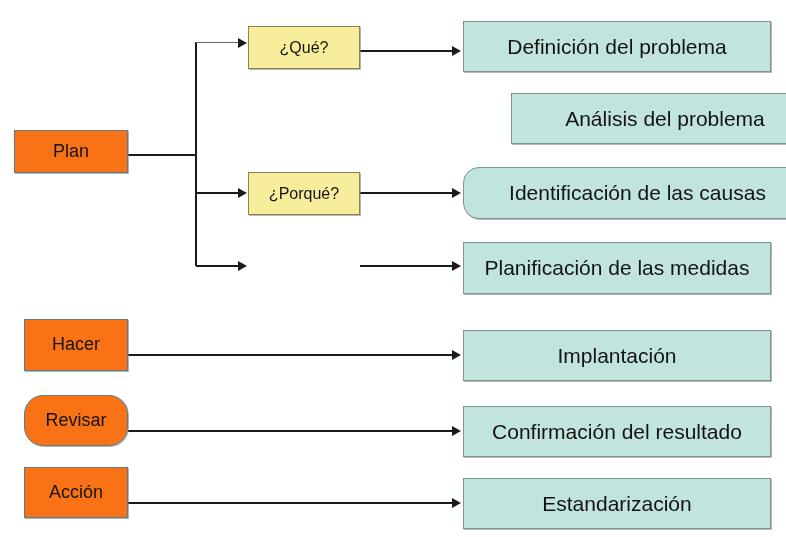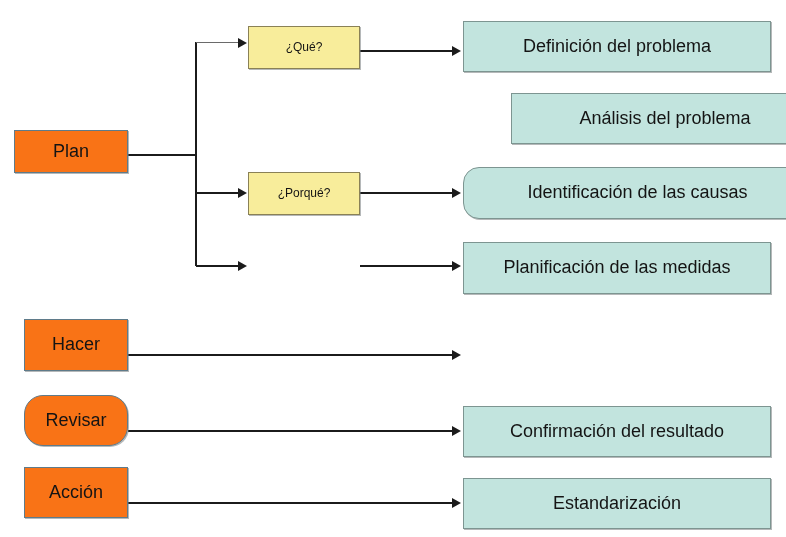--- a/index.html
+++ b/index.html
@@ -34,26 +34,26 @@
   }
 
   .box-blue {
     background: #f97316;
     border-color: #5f7b8a;
     font-size: 18px;
   }
   .box-yellow {
     background: #f8ed9b;
     border-color: #8a8156;
-    font-size: 12px;
+    font-size: 16px;
   }
   .box-teal {
     background: #c2e4de;
     border-color: #7d9591;
-    font-size: 18px;
+    font-size: 21px;
   }
 
   
   .hline {
     position: absolute;
     height: 0;
     border-top: 2px solid #1b1b1b;
   }
   .vline {
     position: absolute;
@@ -144,20 +144,23 @@
   </div>
 
   <div class="box box-teal" style="left:463px; top:167px; width:349px; height:52px;border-radius:16px;">
     <span>Identificación de las causas</span>
   </div>
 
   <div class="box box-teal" style="left:463px; top:242px; width:308px; height:52px;">
     <span>Planificación de las medidas</span>
   </div>
 
+  <div class="box box-teal" style="left:463px; top:330px; width:308px; height:51px;">
+    <span>Implantación</span>
+  </div>
 
   <div class="box box-teal" style="left:463px; top:406px; width:308px; height:51px;align-items:center;">
     <span>Confirmación del resultado</span>
   </div>
 
   <div class="box box-teal" style="left:463px; top:478px; width:308px; height:51px;text-align:right;">
     <span>Estandarización</span>
   </div>
 
 </div>

